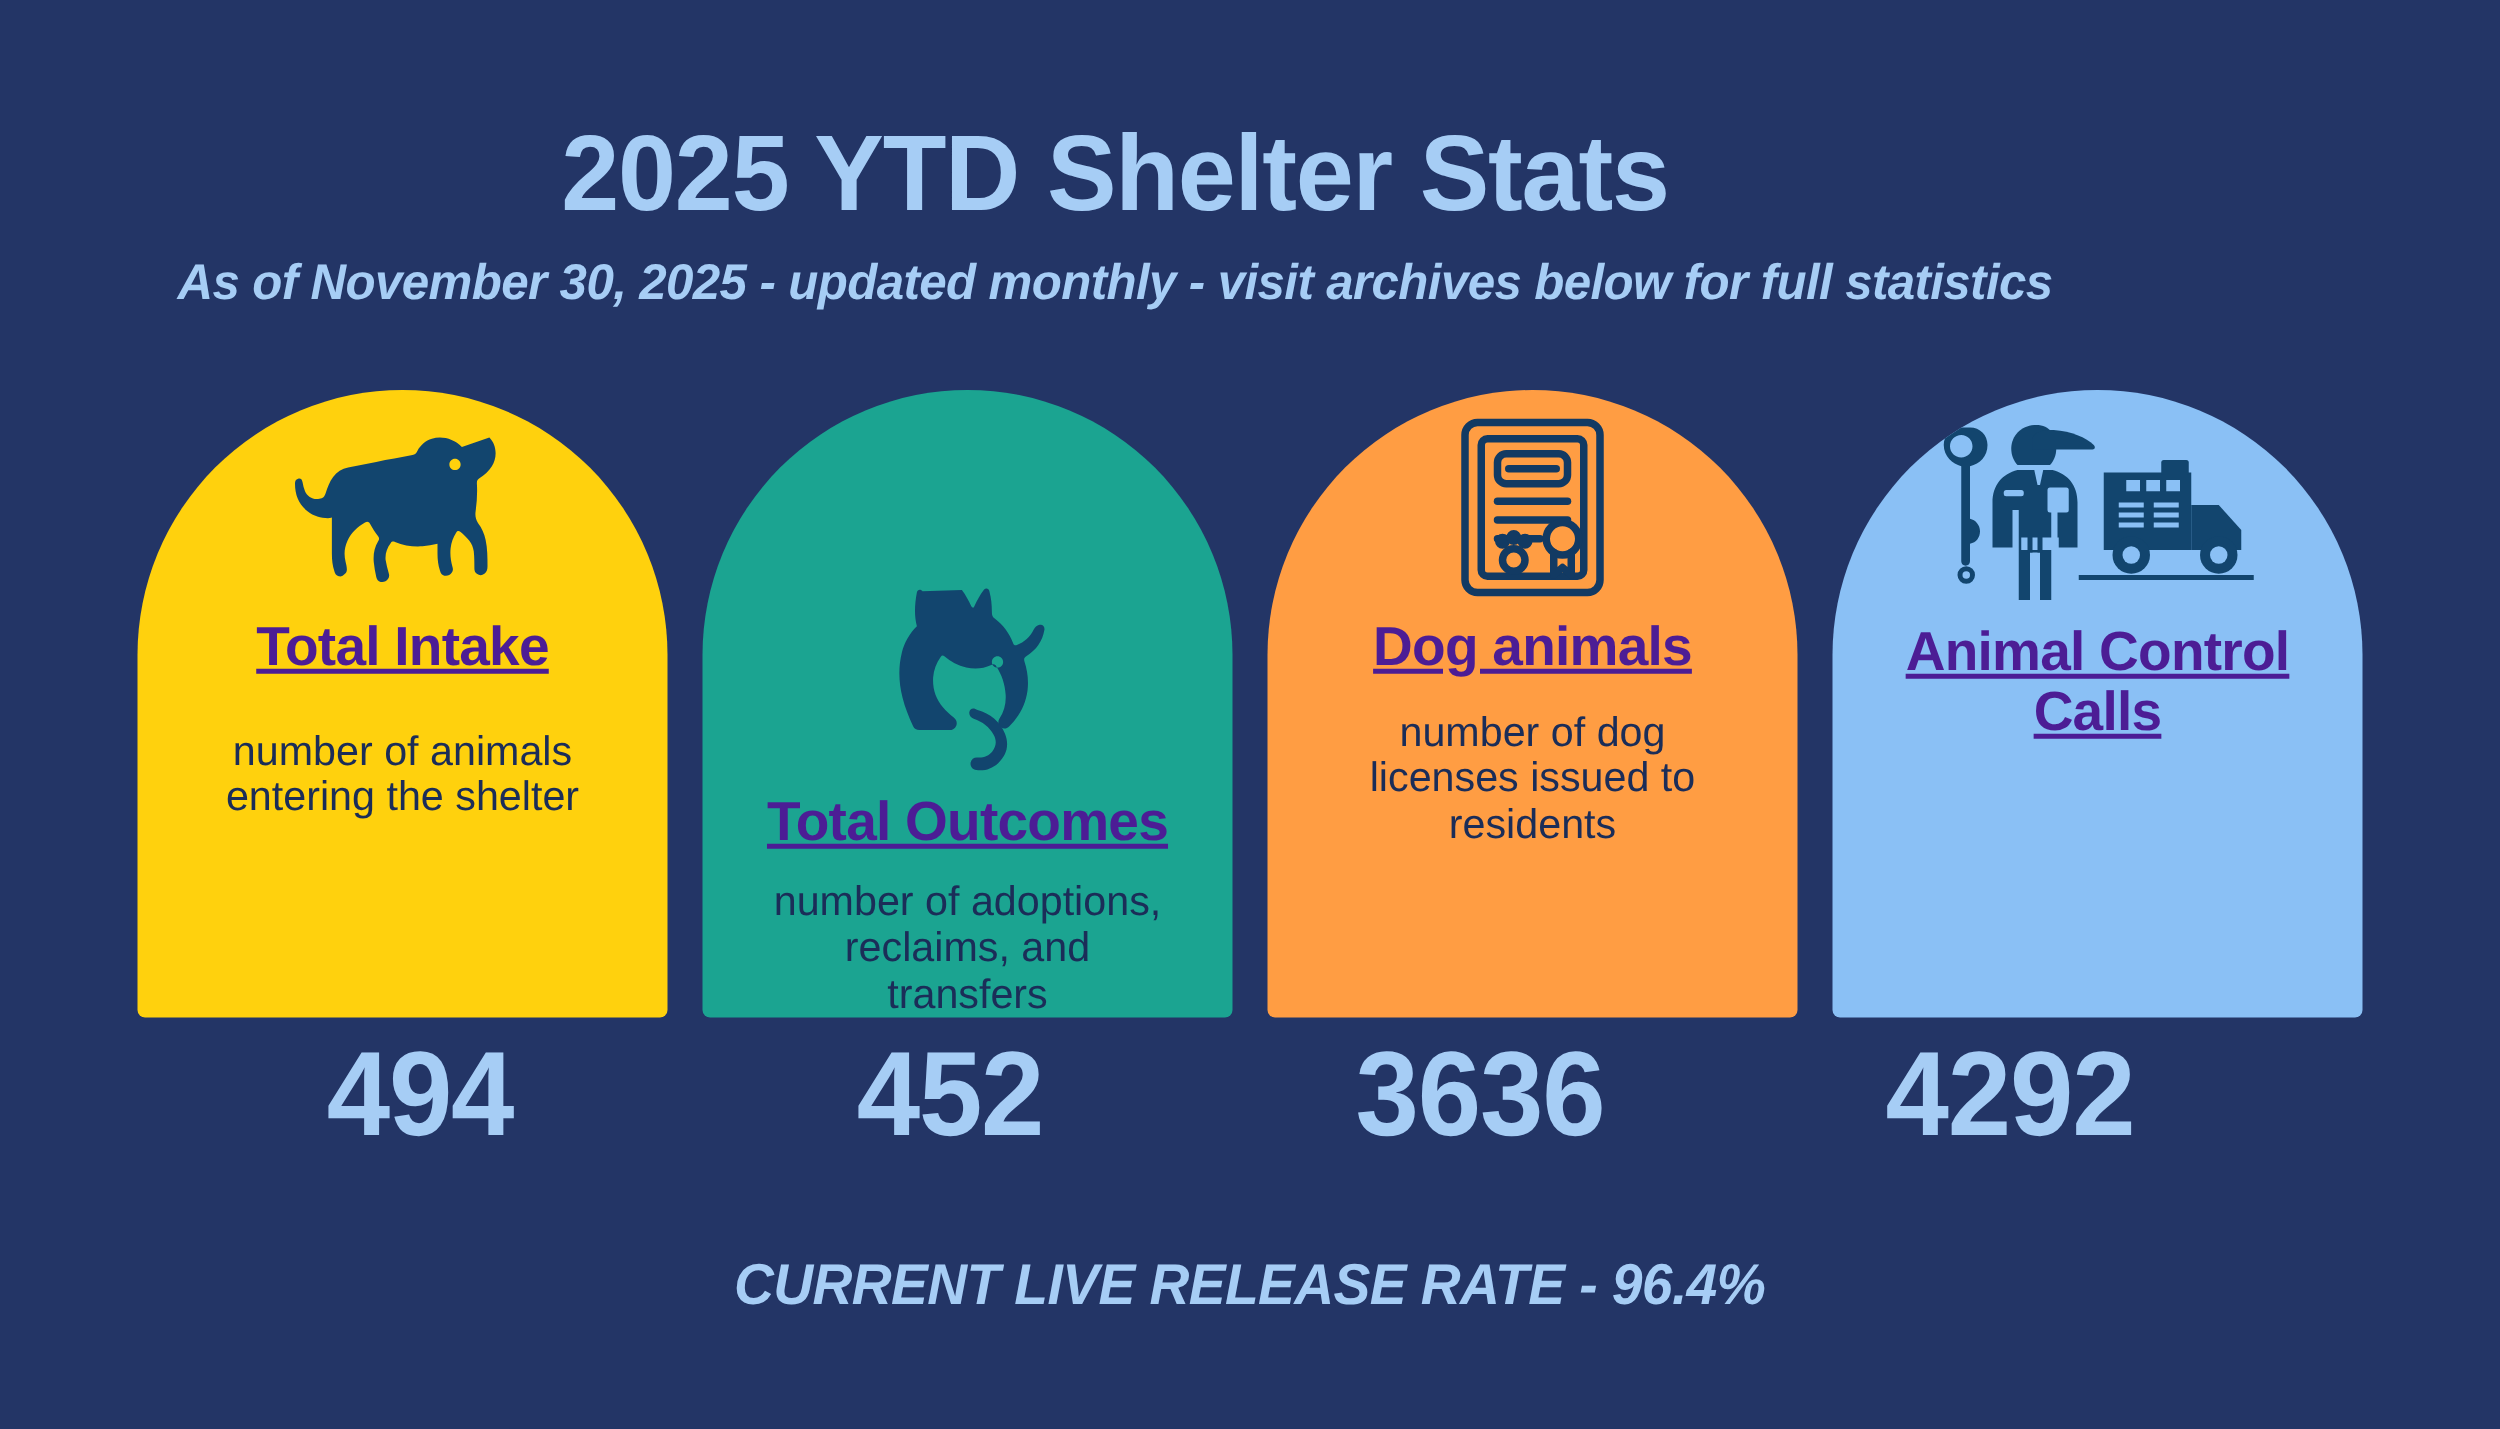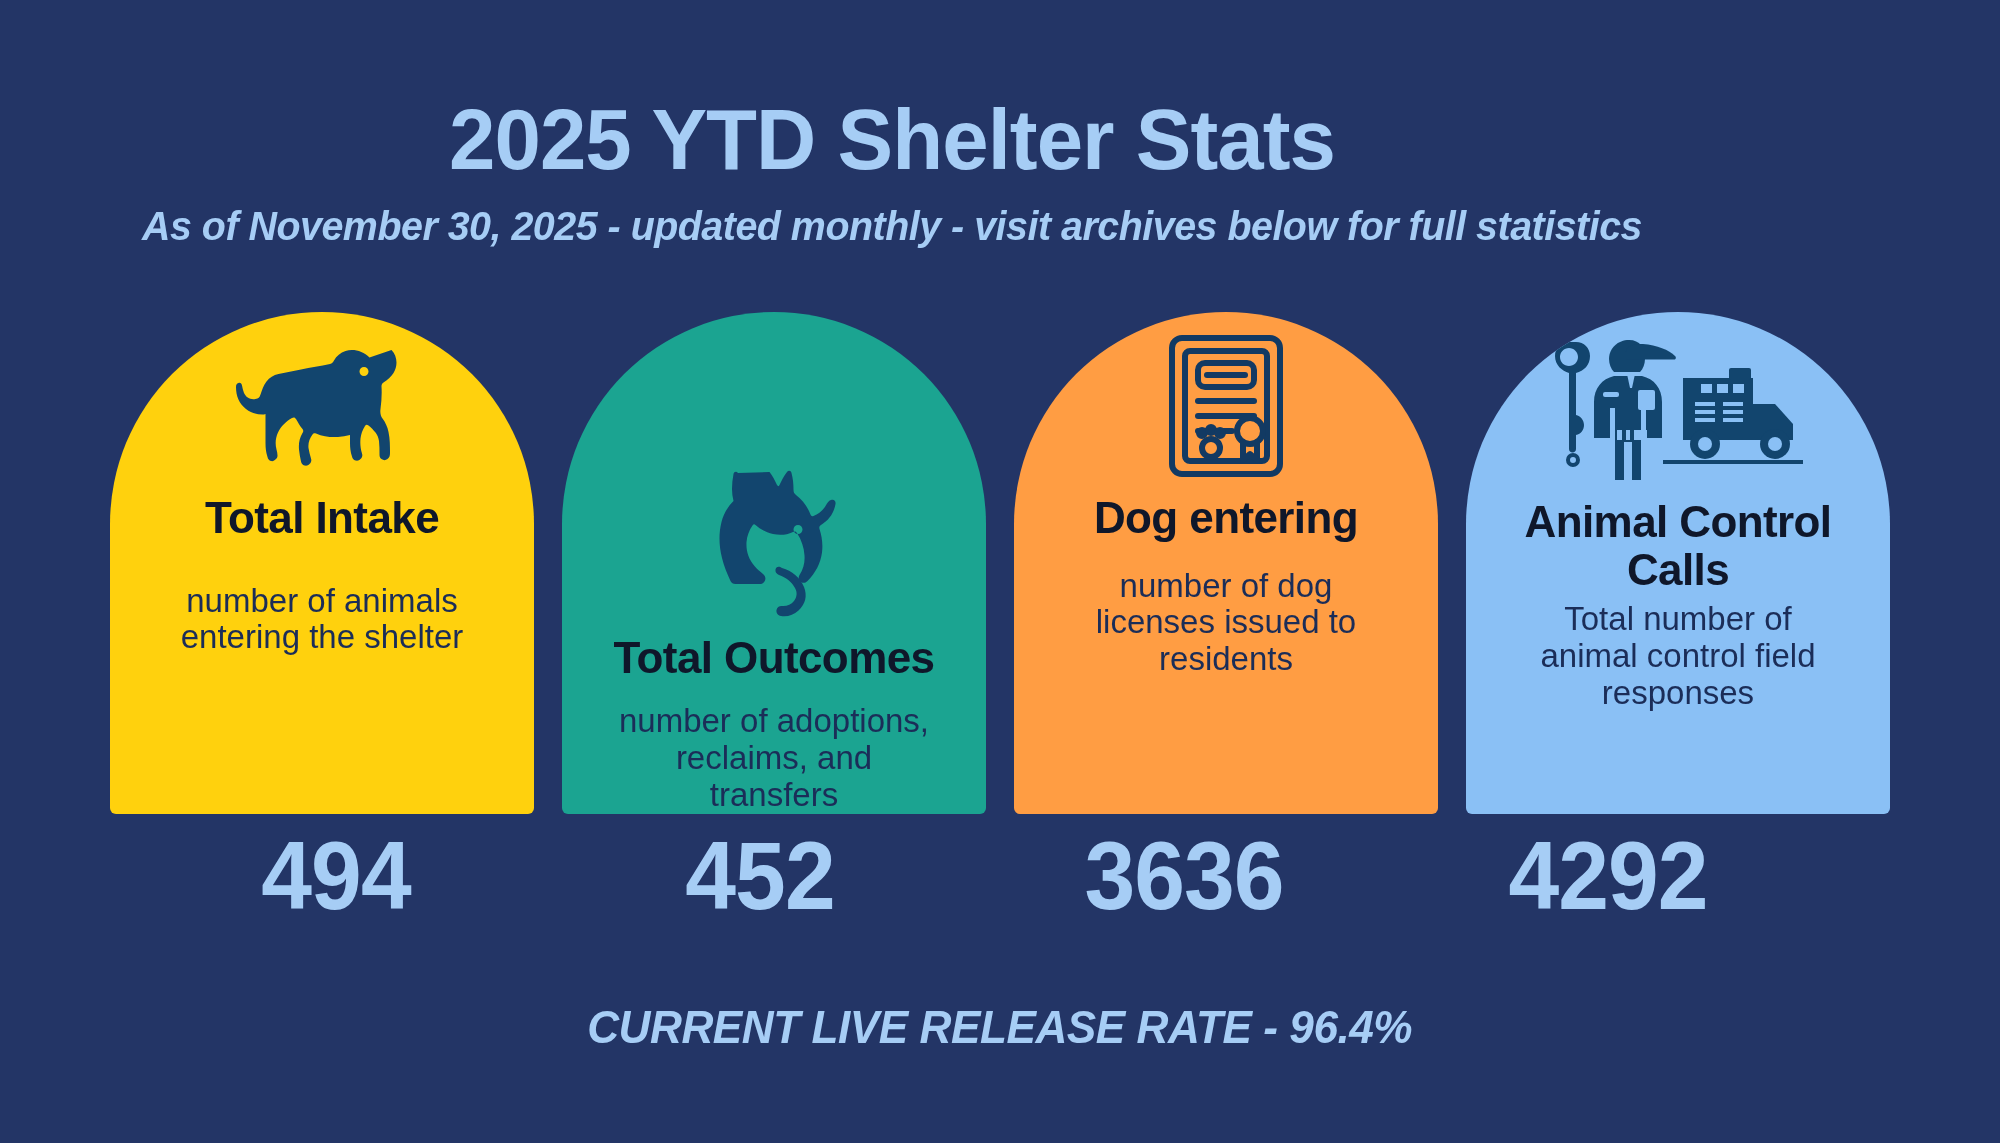--- a/index.html
+++ b/index.html
@@ -79,26 +79,27 @@
     display: flex;
     align-items: flex-end;
     justify-content: center;
   }
   .card-icon svg { display: block; }
 
   .card-heading {
     font-family: "Liberation Sans", sans-serif;
     font-weight: bold;
     font-size: 44px;
-    color: #0f172a;
+    color: #4c1d95;
     text-align: center;
     line-height: 1.08;
     letter-spacing: -0.6px;
     margin: 14px 0 0 0;
     padding: 0 12px;
+    text-decoration: underline;
   }
   .card-desc {
     font-family: "Liberation Sans", sans-serif;
     font-size: 33px;
     font-weight: 500;
     color: #1B2D58;
     text-align: center;
     line-height: 1.12;
     margin-top: 22px;
     padding: 0 46px;
@@ -221,21 +222,21 @@
             <line x1="32" y1="99" x2="66" y2="99"></line>
             <circle cx="84" cy="99" r="13"></circle>
             <path d="M77 110 L77 128 L84 122 L91 128 L91 110"></path>
             <circle cx="45" cy="116" r="9"></circle>
             <circle cx="36" cy="101" r="3"></circle>
             <circle cx="45" cy="98" r="3"></circle>
             <circle cx="54" cy="101" r="3"></circle>
           </g>
         </svg>
       </div>
-      <div class="card-heading">Dog entering</div>
+      <div class="card-heading">Dog animals</div>
       <div class="card-desc">number of dog licenses issued to residents</div>
     </div>
 
     <div class="card c4">
       <div class="card-icon">
         <svg width="270" height="148" viewBox="0 0 270 148" aria-hidden="true">
           <g fill="#12456E">
 
             <path d="M26 10c-8 0-14 6-14 14 0 9 7 15 14 17l0 76c0 2 1.5 3.5 3.5 3.5S33 119 33 117l0-14
                c5-1 8-5 8-10 0-5-3.5-9-8-10l0-42c8-2 14-8 14-17 0-8-6-14-14-14zm0 6c5 0 9 4 9 9s-4 9-9 9-9-4-9-9 4-9 9-9z"></path>
@@ -276,21 +277,20 @@
             <circle cx="162" cy="112" r="15"></circle>
             <circle cx="162" cy="112" r="7" fill="#8AC0F5"></circle>
             <circle cx="232" cy="112" r="15"></circle>
             <circle cx="232" cy="112" r="7" fill="#8AC0F5"></circle>
 
             <rect x="120" y="128" width="140" height="4"></rect>
           </g>
         </svg>
       </div>
       <div class="card-heading">Animal Control Calls</div>
-      <div class="card-desc">Total number of animal control field responses</div>
     </div>
 
   </div>
 
   <div class="numbers-row">
     <div class="number">494</div>
     <div class="number">452</div>
     <div class="number">3636</div>
     <div class="number">4292</div>
   </div>

